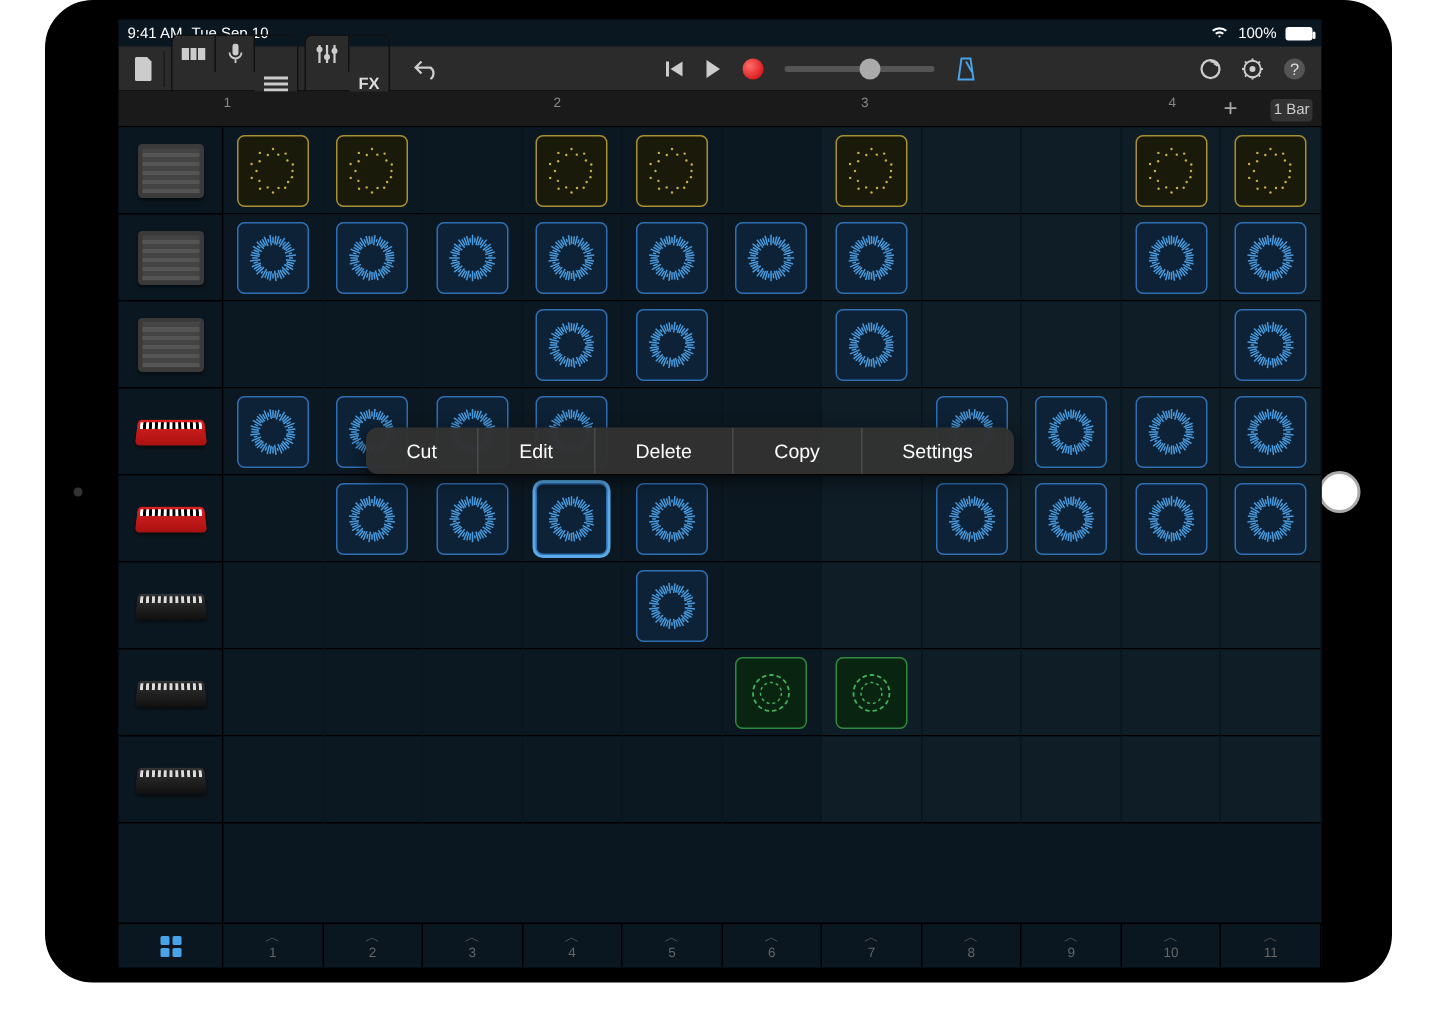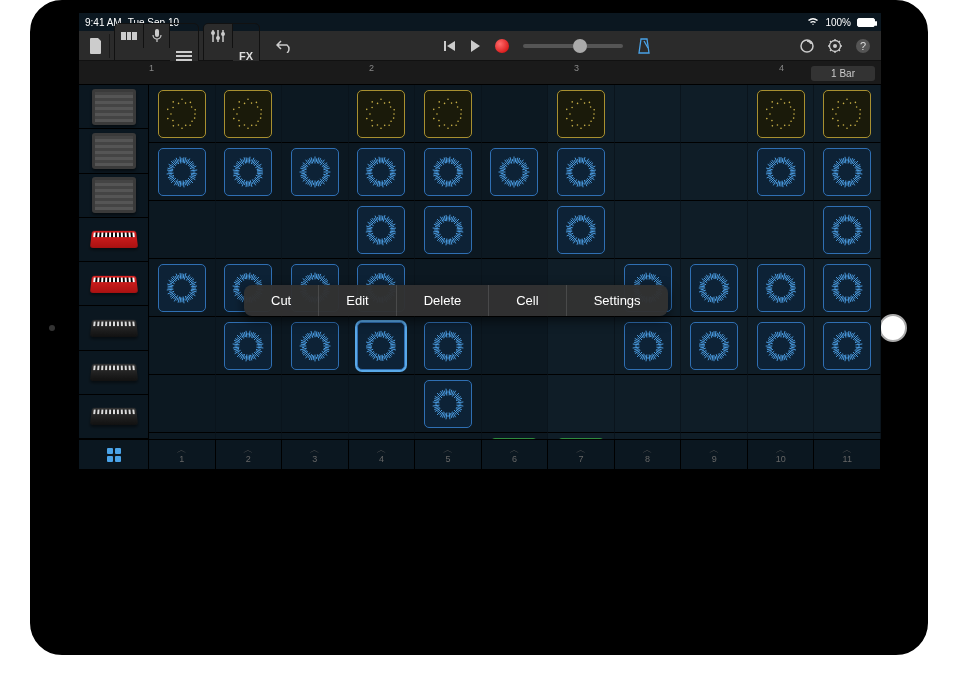--- a/index.html
+++ b/index.html
@@ -31,21 +31,21 @@
   .camera-dot {
     position: absolute;
     left: 16px; top: 50%;
     width: 6px; height: 6px;
     background: #333; border-radius: 50%;
     transform: translateY(-50%);
   }
   .screen {
     position: absolute;
     left: 46px; top: 10px;
-    width: 802px; height: 456px;
+    width: 802px; height: 632px;
     background: #0b1720;
     overflow: hidden;
   }
   
   .status-bar {
     height: 18px;
     display: flex; align-items: center;
     color: #fff; font-size: 10px;
     padding: 0 6px;
     background: #0b1720;
@@ -108,21 +108,21 @@
     padding-left:70px;
   }
   .ruler-mark {
     position:absolute; top:2px; color:#888; font-size:9px;
   }
   .ruler-add {
     position:absolute; right:56px; top:3px; color:#aaa; font-size:16px; cursor:pointer;
   }
   .ruler-bars {
     position:absolute; right:6px; top:5px; color:#ccc; font-size:10px;
-    background:#333; padding:2px 20px; border-radius:3px;
+    background:#333; padding:2px 2px; border-radius:3px;
   }
   
   .main {
     position:absolute; top:72px; left:0; right:0; bottom:30px;
     display:flex;
     background:#0b1720;
   }
   .track-col {
     width:70px;
     display:flex; flex-direction:column;
@@ -2238,21 +2238,21 @@
           <div class="cell alt"></div>
           <div class="cell"></div>
           <div class="cell"></div>
           <div class="cell"></div>
           <div class="cell"></div>
           <div class="cell"></div>
           <div class="context-menu" id="ctx">
             <div class="mi">Cut</div>
             <div class="mi">Edit</div>
             <div class="mi">Delete</div>
-            <div class="mi">Cell</div>
+            <div class="mi">Copy</div>
             <div class="mi">Settings</div>
           </div>
         </div>
     </div>
 
     <div class="bl-corner">
       <div class="grid-icon">
           <span></span>
           <span></span>
           <span></span>

